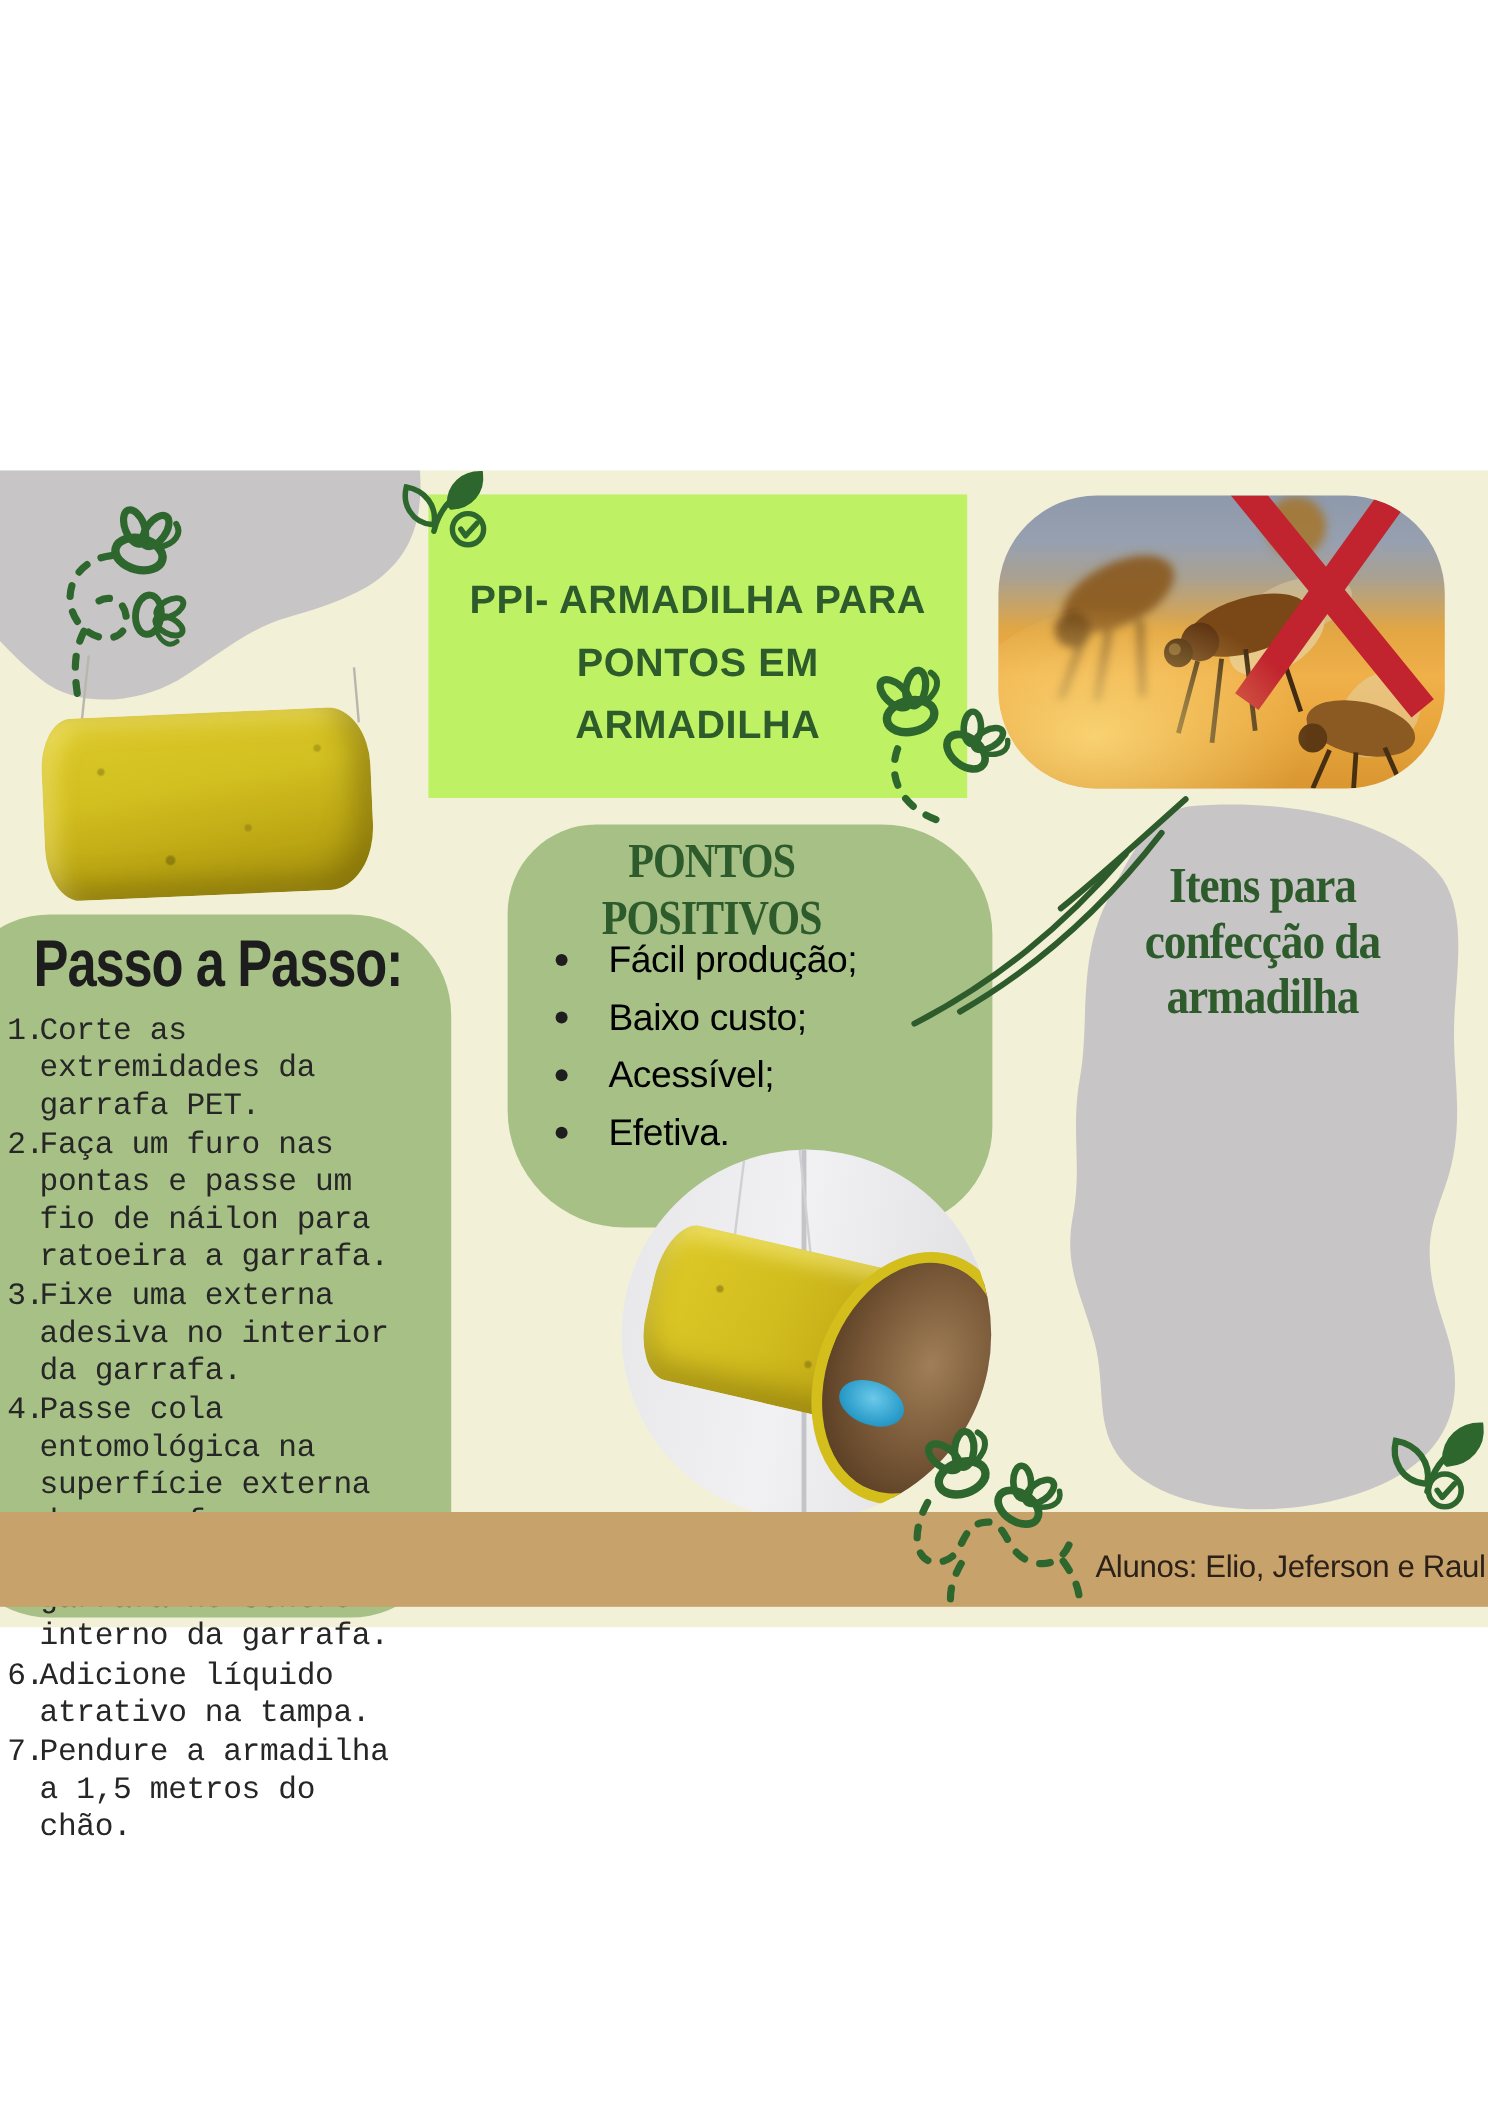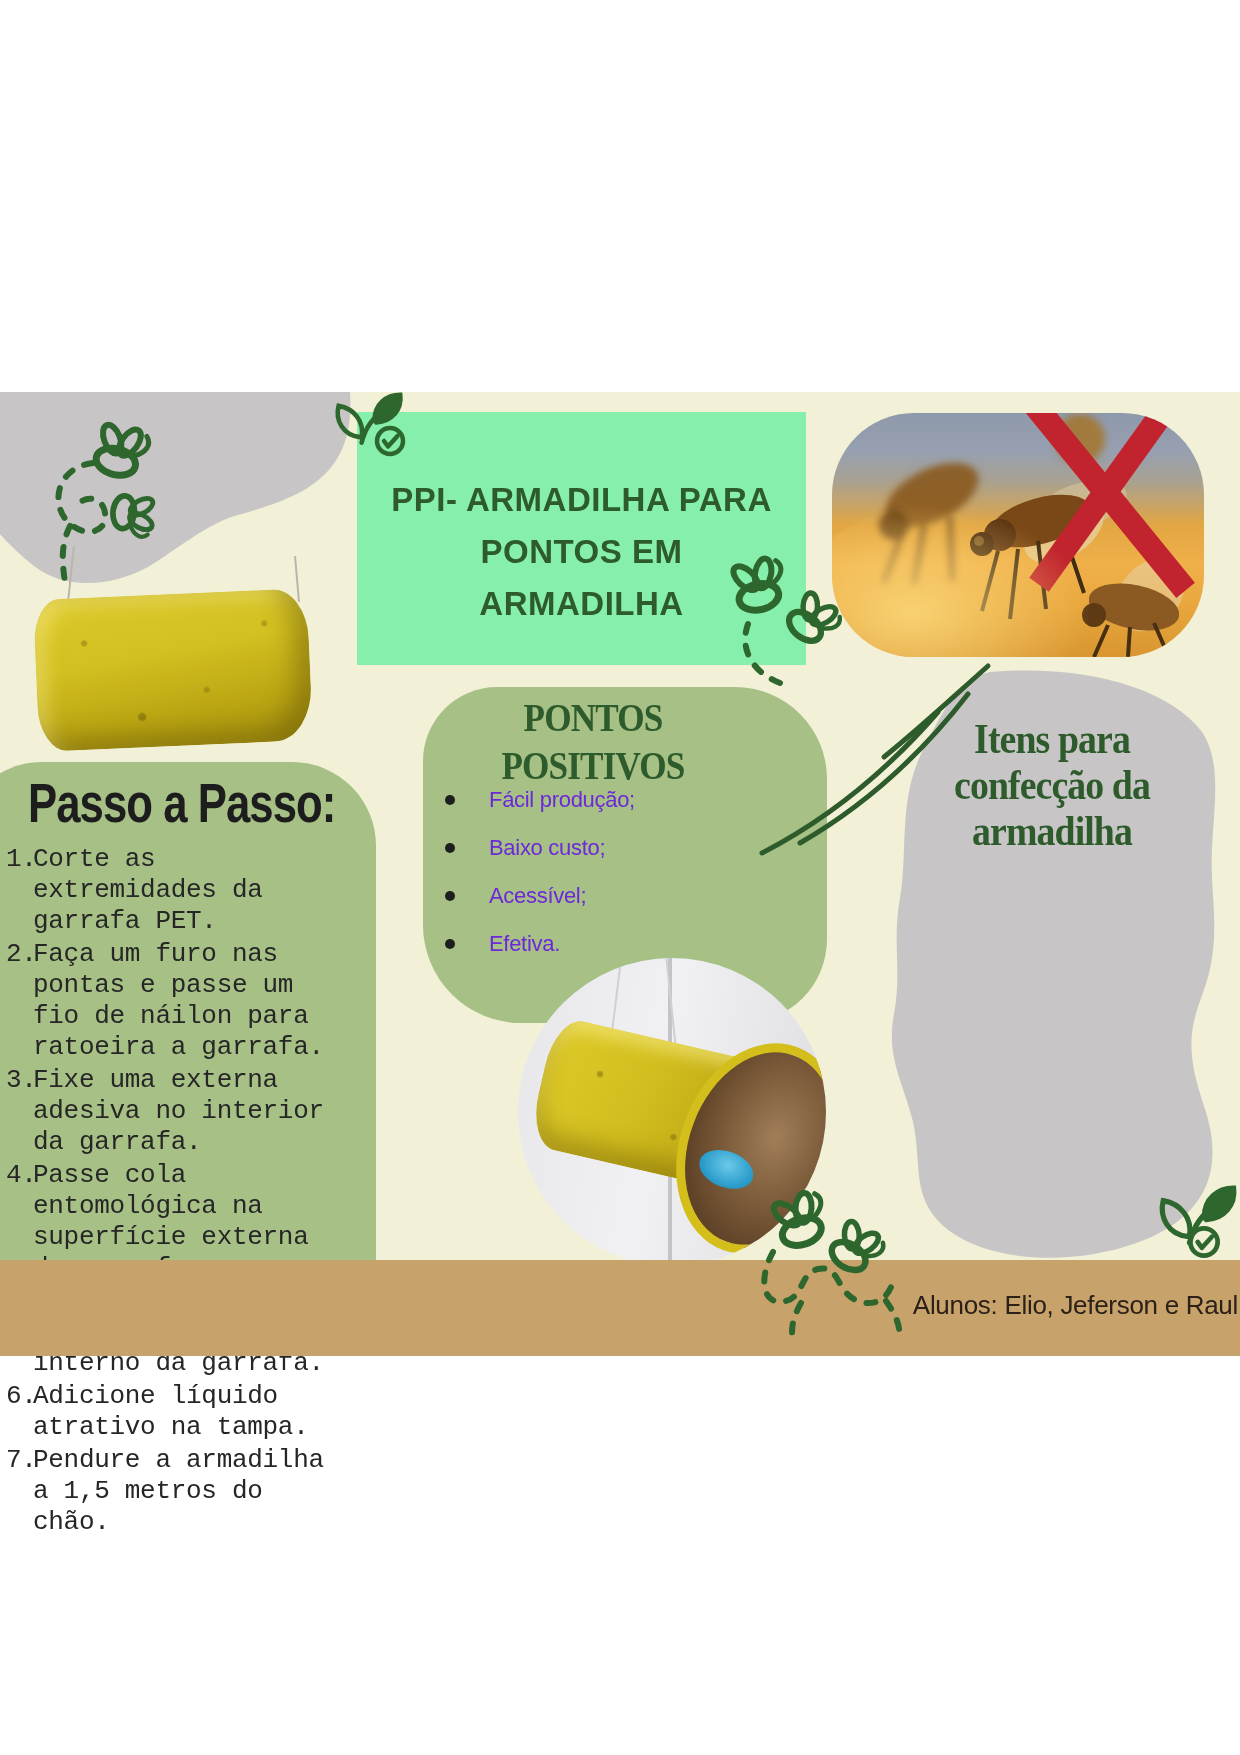--- a/index.html
+++ b/index.html
@@ -4,21 +4,21 @@
 <style>
   html,body{margin:0;padding:0;background:#ffffff;}
   .page{position:relative;width:1240px;height:1755px;background:#ffffff;overflow:hidden;
         font-family:"Liberation Sans",sans-serif;}
   .poster{position:absolute;left:0;top:392px;width:1240px;height:964px;background:#f3f0d8;}
 
   
   .blob-layer{position:absolute;left:0;top:0;width:1240px;height:1755px;pointer-events:none;}
 
   
-  .title-box{position:absolute;left:357px;top:412px;width:449px;height:253px;background:#86efac;}
+  .title-box{position:absolute;left:357px;top:412px;width:449px;height:253px;background:#bef264;}
   .title-text{position:absolute;left:0;top:62px;width:449px;text-align:center;
               color:#2e5b2b;font-weight:800;font-size:33px;line-height:52px;letter-spacing:.5px;}
 
   
   .fly-photo{position:absolute;left:832px;top:413px;width:372px;height:244px;border-radius:82px;
              overflow:hidden;background:
              linear-gradient(180deg,#8e99ab 0%,#97a0b0 16%,#a9a191 28%,#e2a642 46%,#f0b04a 62%,#e9a73d 78%,#d99631 100%);}
   .fly-photo .glow{position:absolute;left:-40px;top:90px;width:300px;height:220px;border-radius:50%;
              background:radial-gradient(ellipse at 40% 50%,rgba(250,214,120,.9),rgba(250,214,120,0) 70%);}
 
@@ -47,22 +47,22 @@
   .passo-list li{counter-increment:step;position:relative;padding-left:27px;margin-bottom:2px;}
   .passo-list li::before{content:counter(step) ".";position:absolute;left:0;top:0;}
   .passo-dash{position:absolute;left:214px;top:546px;font-size:26px;color:#262626;}
 
   
   .pontos-blob{position:absolute;left:423px;top:687px;width:404px;height:336px;background:#a6c086;
                border-radius:74px 92px 84px 98px;}
   .pontos-heading{position:absolute;left:-14px;top:6px;width:368px;text-align:center;
                   font-family:"Liberation Serif",serif;font-weight:700;font-size:40px;color:#2e5b2b;
                   transform:scale(.88,1.02);transform-origin:center top;letter-spacing:-1px;}
-  .pontos-list{position:absolute;left:20px;top:96px;margin:0;padding:0;list-style:none;
-               font-size:22px;line-height:34px;color:#6d28d9;letter-spacing:-.3px;}
+  .pontos-list{position:absolute;left:38px;top:96px;margin:0;padding:0;list-style:none;
+               font-size:31px;line-height:34px;color:#000000;letter-spacing:-.3px;}
   .pontos-list li{position:relative;padding-left:46px;margin-bottom:14px;}
   .pontos-list li::before{content:"";position:absolute;left:2px;top:12px;width:10px;height:10px;
                           border-radius:50%;background:#1e1e1e;}
 
   
   .trap-circle{position:absolute;left:518px;top:958px;width:308px;height:308px;border-radius:50%;
                overflow:hidden;background:linear-gradient(100deg,#e7e7ea 0%,#f1f1f3 45%,#dddde1 100%);}
   .wall-seam{position:absolute;left:150px;top:0;width:4px;height:308px;background:#c3c3c8;}
   .thread{position:absolute;width:2px;background:#cfcfd4;}
   .thread.t1{left:96px;top:4px;height:92px;transform:rotate(7deg);}
@@ -87,21 +87,21 @@
   .itens-heading{position:absolute;left:880px;top:716px;width:344px;text-align:center;
       font-family:"Liberation Serif",serif;font-weight:700;font-size:42px;line-height:46px;
       color:#2e5b2b;transform:scaleX(.9);transform-origin:center top;letter-spacing:-1px;}
   .itens-list{position:absolute;left:900px;top:920px;margin:0;padding:0;list-style:none;
       font-size:30px;line-height:33px;color:#1f1f1f;letter-spacing:-.3px;}
   .itens-list li{position:relative;padding-left:32px;margin-bottom:6px;}
   .itens-list li::before{content:"";position:absolute;left:0;top:11px;width:10px;height:10px;
       border-radius:50%;background:#1e1e1e;}
 
   
-  .footer-strip{position:absolute;left:0;top:1260px;width:1240px;height:96px;background:#c8a26b;}
+  .footer-strip{position:absolute;left:0;top:1260px;width:1240px;height:79px;background:#c8a26b;}
   .credits{position:absolute;right:2px;top:30px;font-size:26px;color:#2b2118;letter-spacing:-.3px;}
 
   .doodle-layer{position:absolute;left:0;top:0;width:1240px;height:1755px;pointer-events:none;}
 </style>
 </head>
 <body>
 
 <div class="page">
   <div class="poster"></div>
 

